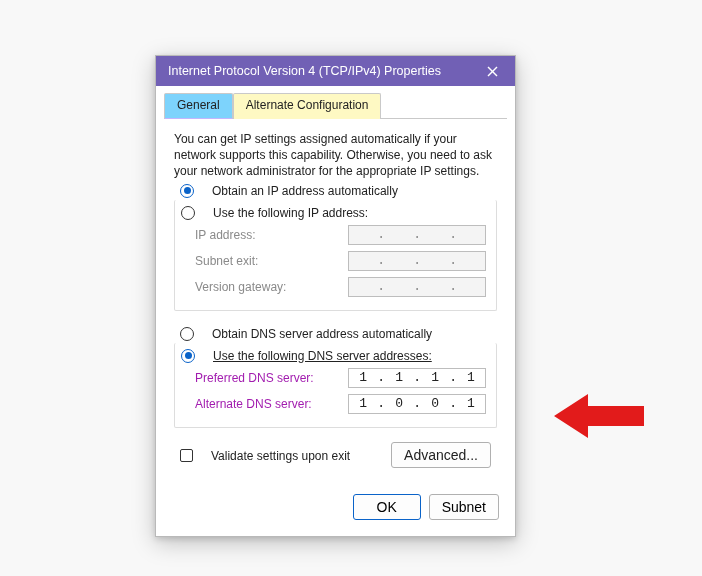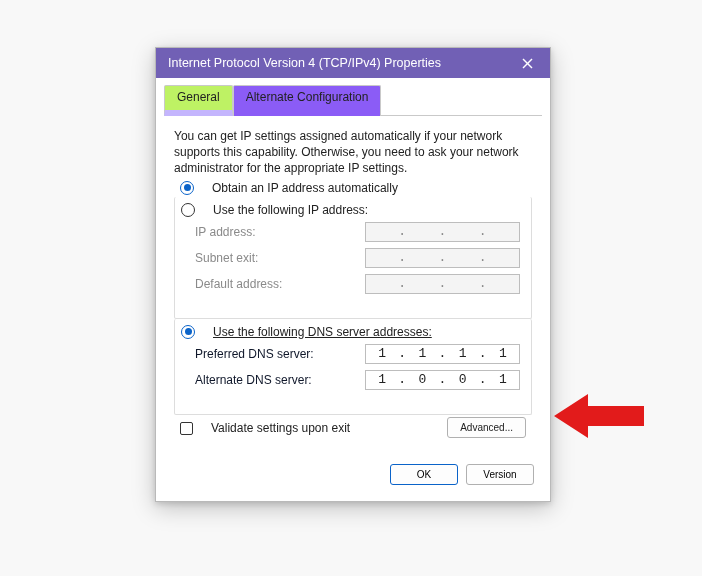--- a/index.html
+++ b/index.html
@@ -7,22 +7,22 @@
       width: 702px;
       height: 576px;
       background: #f8f8f8;
       font-family: "Segoe UI", Tahoma, sans-serif;
       font-size: 12px;
       position: relative;
     }
     .dialog {
       position: absolute;
       left: 155px;
-      top: 47px;
-      width: 396px;
+      top: 55px;
+      width: 361px;
       background: #fff;
       border: 1px solid #b9b9b9;
       box-shadow: 0 6px 22px rgba(0,0,0,0.22), 0 2px 6px rgba(0,0,0,0.15);
     }
     .titlebar {
       height: 30px;
       background: #7160b5;
       color: #fff;
       display: flex;
       align-items: center;
@@ -41,49 +41,50 @@
     .close-btn svg { display:block; }
     .tabstrip {
       display: flex;
       padding: 6px 8px 0 8px;
       background: #fff;
     }
     .tab {
       padding: 4px 12px 6px 12px;
       border: 1px solid #c9c9c9;
       border-bottom: none;
-      background: #8b5cf6;
+      background: #fef9c3;
       color: #222;
       cursor: pointer;
       position: relative;
       top: 1px;
       border-radius: 2px 2px 0 0;
     }
     .tab.active {
-      background: #bef264;
-      border-bottom: 6px solid #c4b5fd;
+      background: #7dd3fc;
+      border-bottom: 1px solid #c4b5fd;
       z-index: 2;
     }
     .tab-underline {
       border-bottom: 1px solid #c9c9c9;
       margin: 0 8px;
     }
     .content {
       padding: 12px 18px 12px 18px;
       color: #222;
     }
     .desc {
       font-size: 12px;
       line-height: 1.35;
       margin-bottom: 0;
     }
     .group {
       border: 1px solid #ddd;
       border-radius: 2px;
-      padding-bottom: 21px;
+      padding-bottom: 10px;
+      margin-bottom: 12px;
       position: relative;
     }
     .group.top-open {
       border-top: none;
     }
     .radio-row, .check-row {
       display: flex;
       align-items: center;
       gap: 18px;
       padding: 4px 8px 2px 6px;
@@ -112,21 +113,21 @@
       flex: 0 0 13px;
     }
     .field-row {
       display: flex;
       align-items: center;
       padding: 3px 10px 3px 20px;
       gap: 20px;
     }
     .field-label {
       width: 150px;
-      color: #0f172a;
+      color: #a21caf;
     }
     .field-label.disabled, .field-row.disabled .ip-input { color: #8a8a8a; }
     .ip-input {
       width: 155px;
       height: 20px;
       border: 1px solid #bdbdbd;
       background: #fff;
       display: flex;
       align-items: center;
       font-family: Consolas, "Courier New", monospace;
@@ -149,21 +150,21 @@
       display: flex;
       align-items: center;
       justify-content: space-between;
       padding: 2px 6px 0 6px;
     }
     .btn {
       border: 1px solid #b0b0b0;
       background: #fdfdfd;
       padding: 4px 12px;
       border-radius: 3px;
-      font-size: 10px;
+      font-size: 14px;
       cursor: pointer;
       min-width: 68px;
       text-align: center;
     }
     .btn.primary {
       border-color: #0a63c9;
     }
     .dialog-buttons {
       display: flex;
       justify-content: flex-end;
@@ -231,35 +232,39 @@
             <span class="ip-oct"></span>
               <span class="ip-dot">.</span>
               <span class="ip-oct"></span>
               <span class="ip-dot">.</span>
               <span class="ip-oct"></span>
               <span class="ip-dot">.</span>
               <span class="ip-oct"></span>
           </div>
         </div>
         <div class="field-row disabled">
-          <span class="field-label disabled">Default address:</span>
+          <span class="field-label disabled">Version gateway:</span>
           <div class="ip-input disabled">
             <span class="ip-oct"></span>
               <span class="ip-dot">.</span>
               <span class="ip-oct"></span>
               <span class="ip-dot">.</span>
               <span class="ip-oct"></span>
               <span class="ip-dot">.</span>
               <span class="ip-oct"></span>
           </div>
         </div>
       </div>
     </div>
 
     <div>
+      <div class="radio-row">
+        <span class="radio-outer"></span>
+        <span>Obtain DNS server address automatically</span>
+      </div>
       <div class="group top-open">
         <div class="radio-row" style="padding-top:6px;text-decoration:underline;">
           <span class="radio-outer selected">
               <span class="radio-inner"></span>
             </span>
           <span>Use the following DNS server addresses:</span>
         </div>
         <div class="field-row">
           <span class="field-label">Preferred DNS server:</span>
           <div class="ip-input">
@@ -291,19 +296,19 @@
       <div class="check-row" style="padding-left:0;justify-content:center;">
         <span class="checkbox"></span>
         <span>Validate settings upon exit</span>
       </div>
       <div class="btn">Advanced...</div>
     </div>
   </div>
 
   <div class="dialog-buttons">
     <div class="btn primary">OK</div>
-    <div class="btn">Version</div>
+    <div class="btn">Subnet</div>
   </div>
 </div>
 
 <svg class="arrow" width="90" height="56" viewBox="0 0 90 56">
   <polygon points="0,28 34,6 34,18 90,18 90,38 34,38 34,50" fill="#e21b1b"></polygon>
 </svg>
 
 </body></html>

